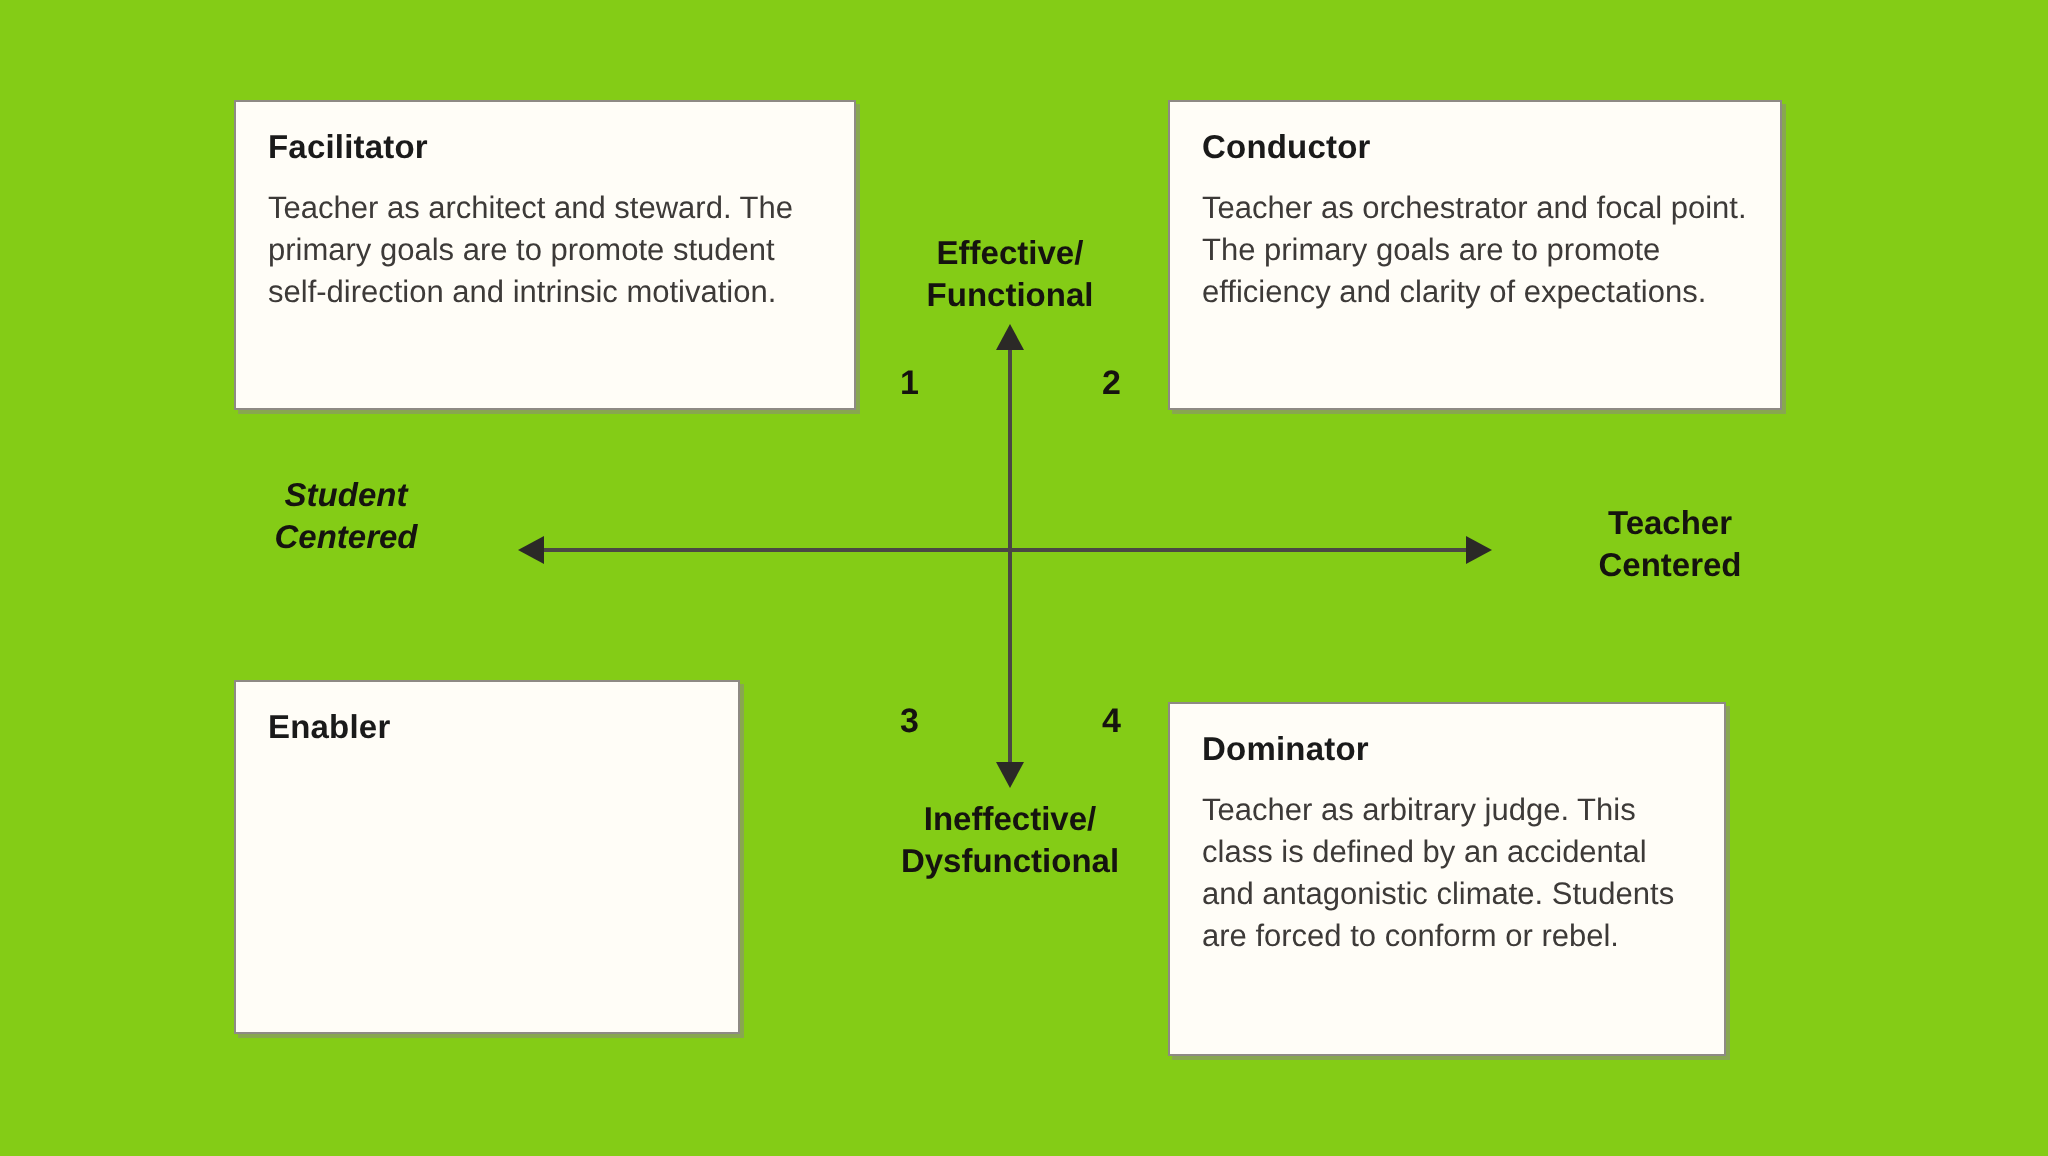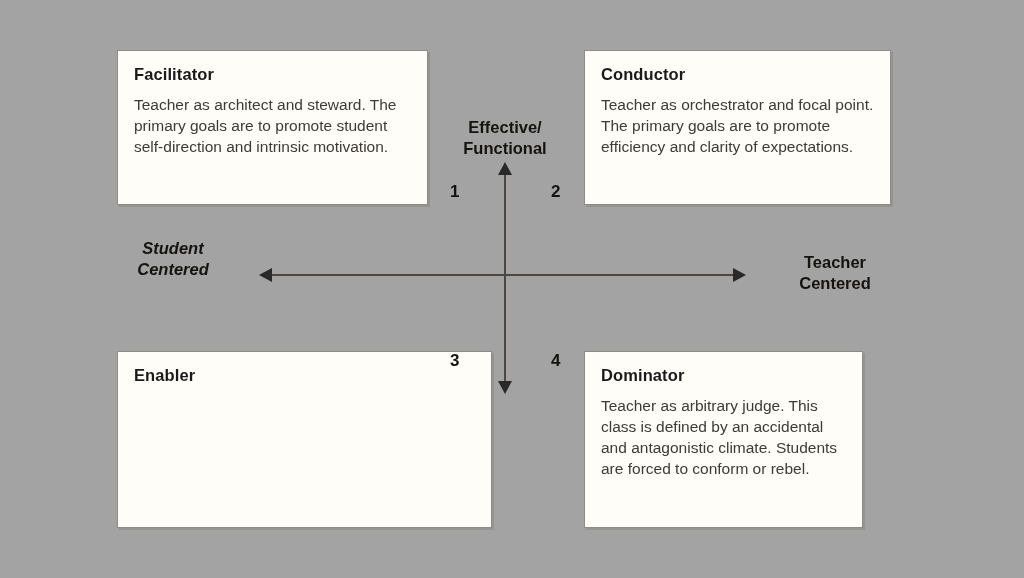--- a/index.html
+++ b/index.html
@@ -10,21 +10,21 @@
     width: 1024px;
     height: 578px;
     background: #fdfaf2;
     font-family: "Liberation Sans", sans-serif;
     overflow: hidden;
   }
   #canvas {
     position: relative;
     width: 1024px;
     height: 578px;
-    background: #a3a3a3;
+    background: #84cc16;
   }
 
   
   .qbox {
     position: absolute;
     background: #fffdf7;
     border: 1px solid #8e8a84;
     box-sizing: border-box;
     box-shadow: 2px 2px 0 0 rgba(140,136,130,0.55);
     padding: 14px 16px 12px 16px;
@@ -39,21 +39,21 @@
   }
   .qbox-body {
     font-size: 15.5px;
     color: #3d3a38;
     line-height: 1.36;
     margin: 0;
   }
 
   #box-facilitator { left: 117px; top: 50px;  width: 311px; height: 155px; }
   #box-conductor   { left: 584px; top: 50px;  width: 307px; height: 155px; }
-  #box-enabler     { left: 117px; top: 351px; width: 375px; height: 177px; }
+  #box-enabler     { left: 117px; top: 340px; width: 253px; height: 177px; }
   #box-dominator   { left: 584px; top: 351px; width: 279px; height: 177px; }
 
   
   .axis-line {
     position: absolute;
     background: #4a4744;
   }
   #axis-vertical {
     left: 504px;
     top: 172px;
@@ -176,20 +176,22 @@
 
   <div class="axis-line" id="axis-vertical"></div>
   <div class="axis-line" id="axis-horizontal"></div>
   <div class="arrow-head" id="arrow-up"></div>
   <div class="arrow-head" id="arrow-down"></div>
   <div class="arrow-head" id="arrow-left"></div>
   <div class="arrow-head" id="arrow-right"></div>
 
   <div class="axis-label" id="label-top">Effective/
 Functional</div>
+  <div class="axis-label" id="label-bottom">Ineffective/
+Dysfunctional</div>
   <div class="axis-label" id="label-left">Student
 Centered</div>
   <div class="axis-label" id="label-right">Teacher
 Centered</div>
 
   <div class="q-number" id="qnum-1">1</div>
   <div class="q-number" id="qnum-2">2</div>
   <div class="q-number" id="qnum-3">3</div>
   <div class="q-number" id="qnum-4">4</div>
 

